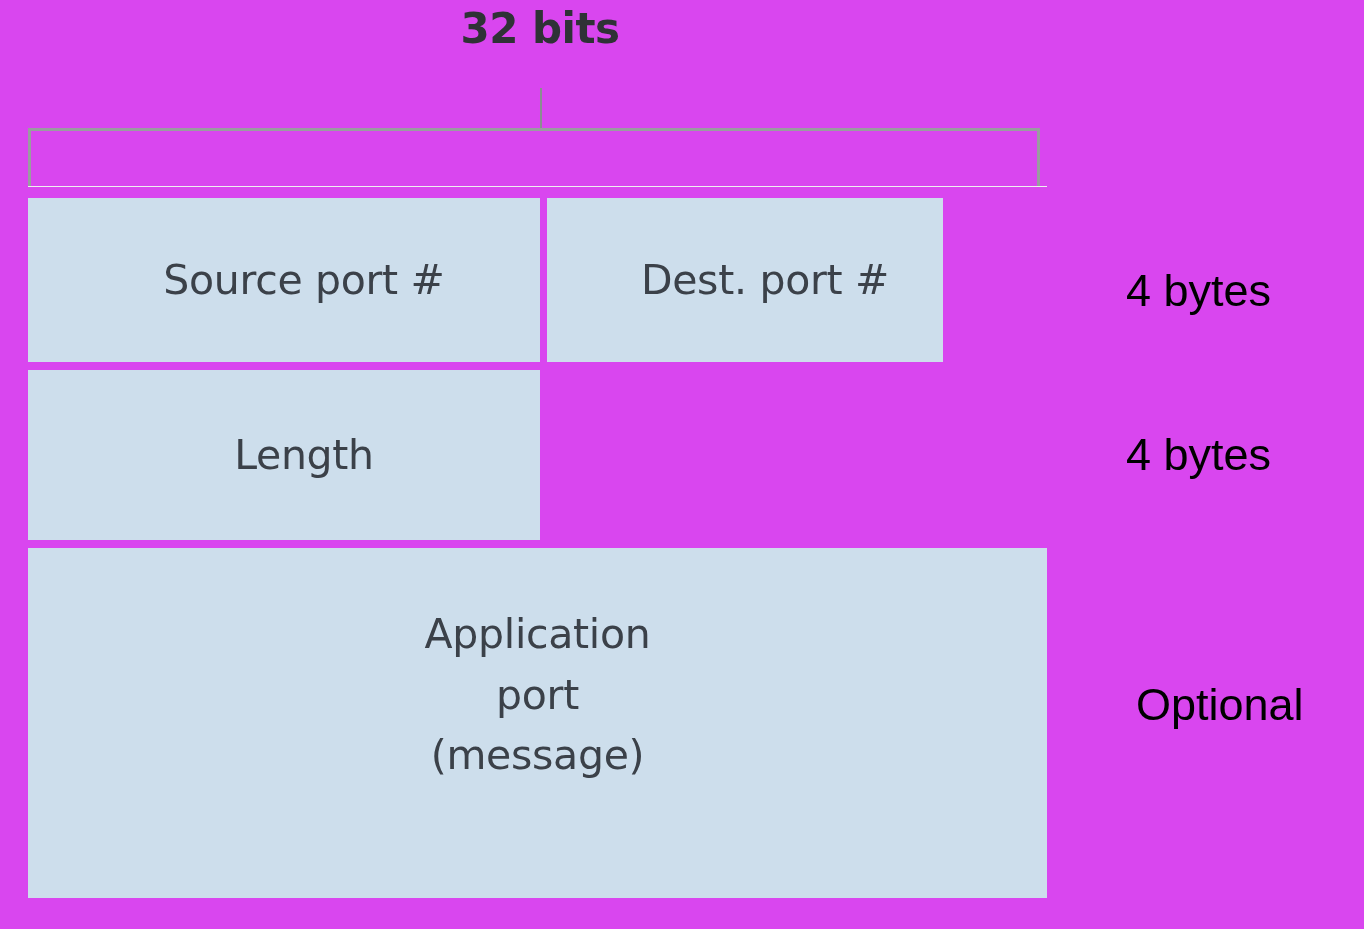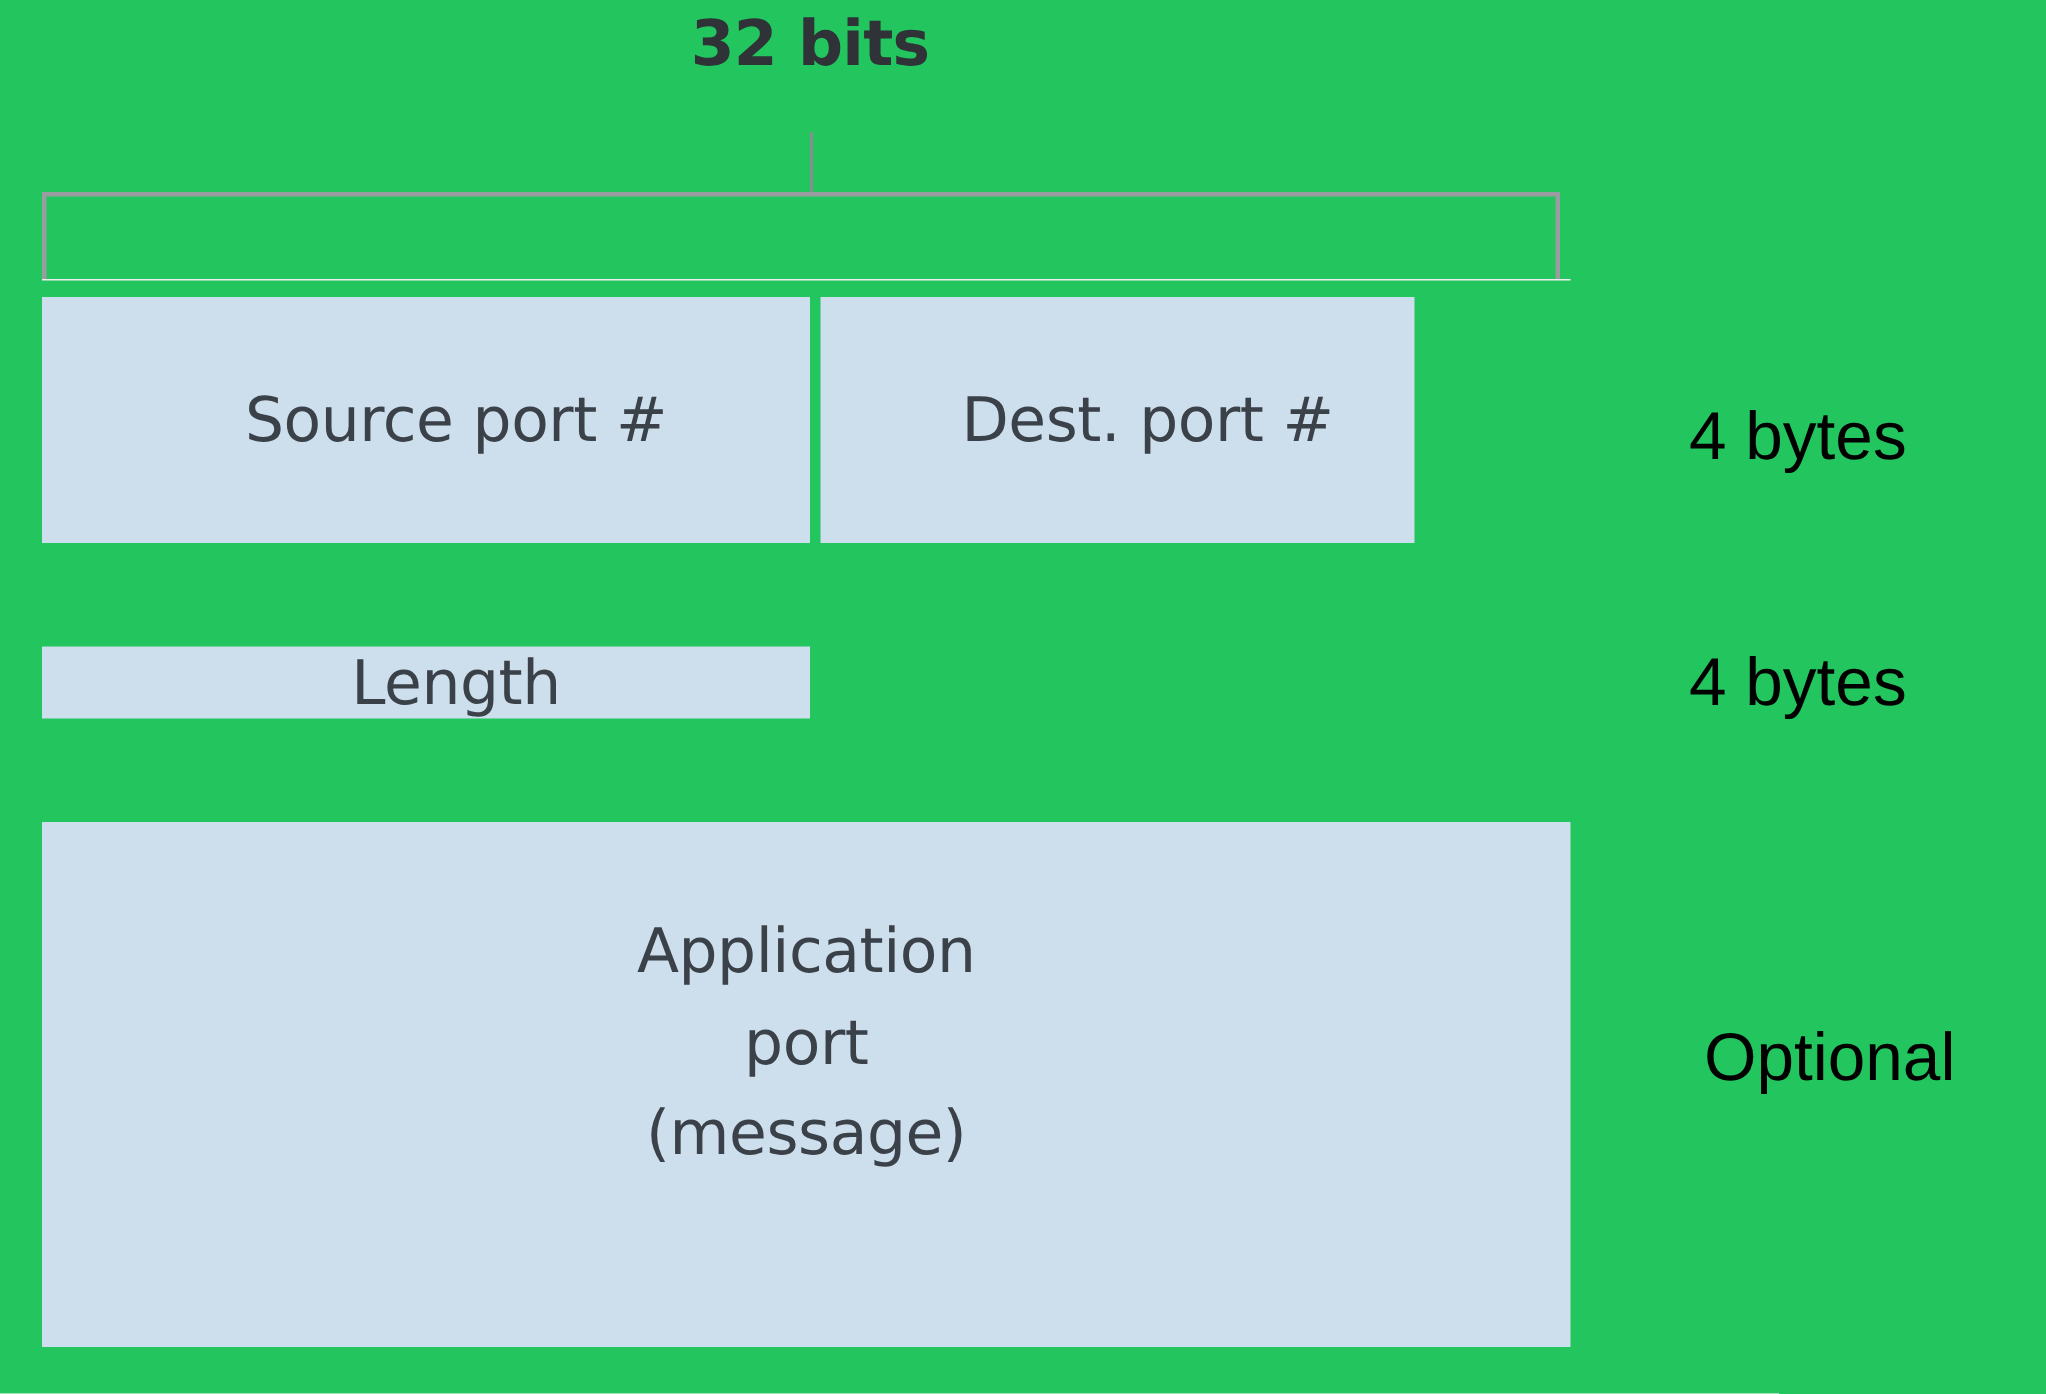--- a/index.html
+++ b/index.html
@@ -10,21 +10,21 @@
   }
   body {
     font-family: "Liberation Sans", sans-serif;
     -webkit-font-smoothing: antialiased;
   }
 
   #canvas {
     position: relative;
     width: 1364px;
     height: 929px;
-    background: #22c55e;
+    background: #d946ef;
     overflow: hidden;
   }
 
   
   .bits-label {
     position: absolute;
     left: 340px;
     top: 8px;
     width: 400px;
     text-align: center;
@@ -70,21 +70,21 @@
   }
 
   
   .seg-row {
     position: absolute;
     left: 28px;
     width: 1019px;
     display: flex;
   }
   .seg-row.row-ports  { top: 198px; height: 164px; }
-  .seg-row.row-lenck  { top: 370px; height: 170px; align-items: center; }
+  .seg-row.row-lenck  { top: 370px; height: 170px; }
 
   .seg-cell {
     background: #cddeec;
     color: #3b4149;
     display: flex;
     align-items: center;
     justify-content: center;
     font-family: "DejaVu Sans", sans-serif;
     font-size: 41px;
     font-weight: 400;

